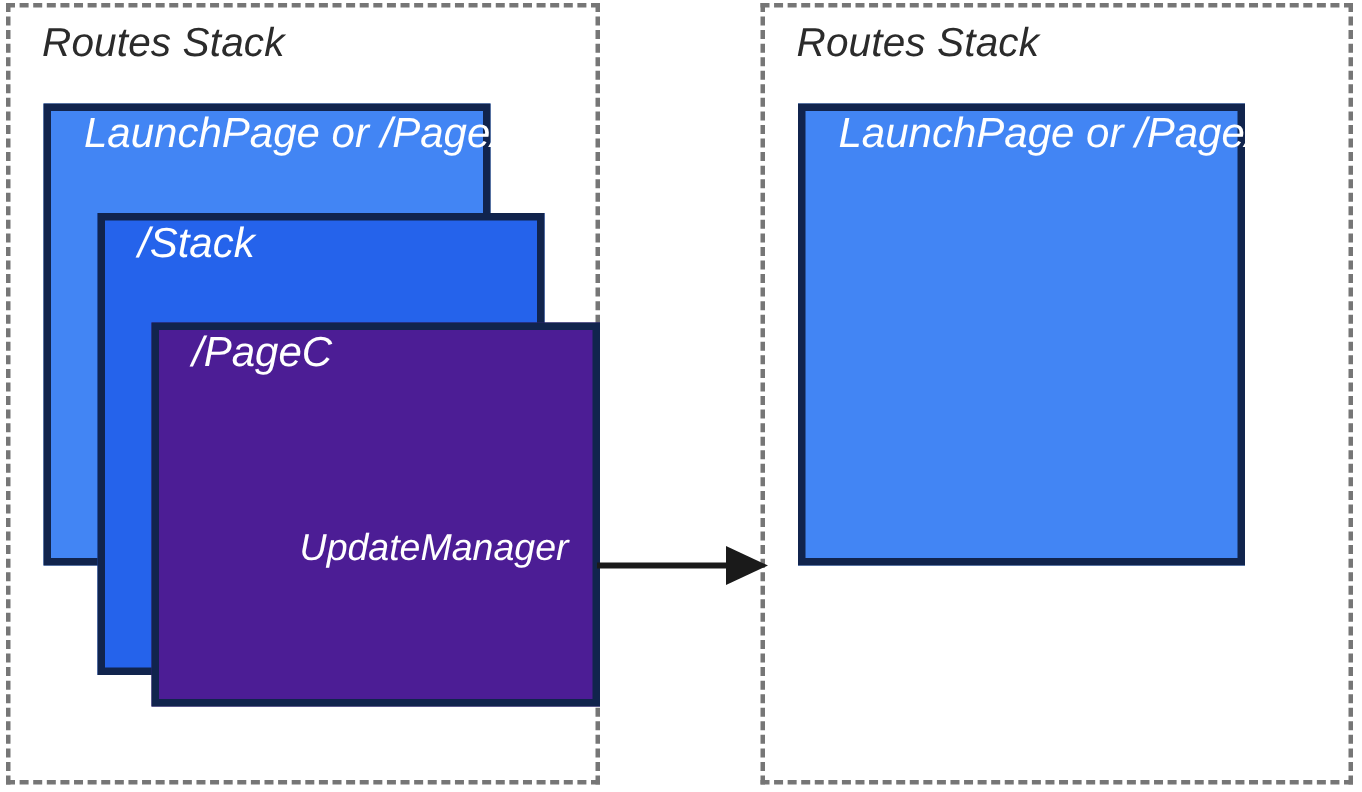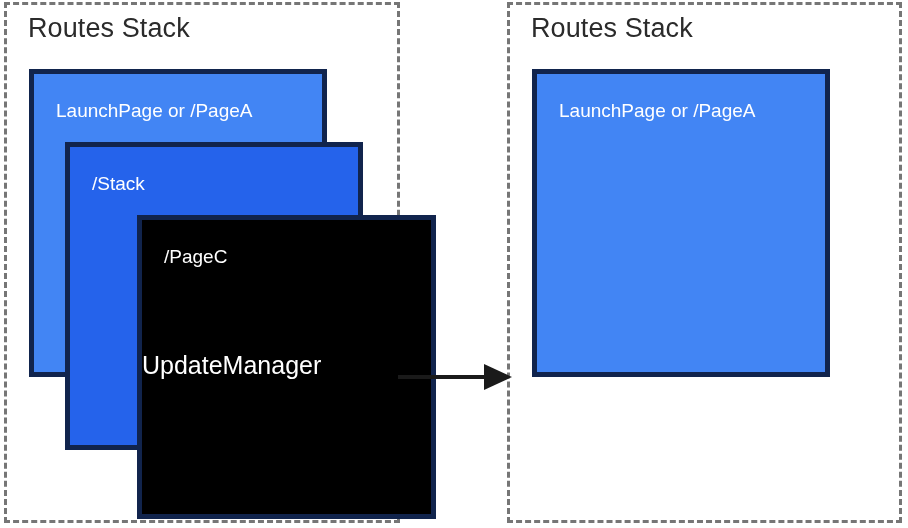--- a/index.html
+++ b/index.html
@@ -11,20 +11,21 @@
     width: 908px;
     height: 528px;
     font-family: "Liberation Sans", sans-serif;
     overflow: hidden;
   }
   #canvas {
     position: relative;
     width: 908px;
     height: 528px;
     background: #ffffff;
+    font-style: italic;
   }
 
   
   .panel {
     position: absolute;
     box-sizing: border-box;
     border: 3px dashed #767676;
     background: transparent;
   }
   #panel-before {
@@ -54,32 +55,32 @@
   
   .route-card {
     position: absolute;
     box-sizing: border-box;
     border: 5px solid #11244d;
     color: #ffffff;
   }
   .route-label {
     position: absolute;
     left: 22px;
-    top: 22px;
-    font-size: 19px;
+    top: 0;
+    font-size: 28px;
     line-height: 30px;
     color: #ffffff;
     white-space: nowrap;
   }
   .route-body {
     position: absolute;
     left: 0;
     right: 16px;
     top: 128px;
-    text-align: left;
+    text-align: right;
     font-size: 25px;
     line-height: 35px;
     color: #ffffff;
     white-space: nowrap;
   }
 
   #card-page-a {
     left: 29px;
     top: 69px;
     width: 298px;
@@ -92,24 +93,23 @@
     top: 142px;
     width: 298px;
     height: 308px;
     background: #2563eb;
     z-index: 4;
   }
   #card-page-c {
     left: 101px;
     top: 215px;
     width: 299px;
-    height: 304px;
-    background: #000000;
+    height: 256px;
+    background: #4c1d95;
     z-index: 5;
-    margin-left: 36px;
   }
   #card-page-a-after {
     left: 532px;
     top: 69px;
     width: 298px;
     height: 308px;
     background: #4285f4;
   }
 
   

